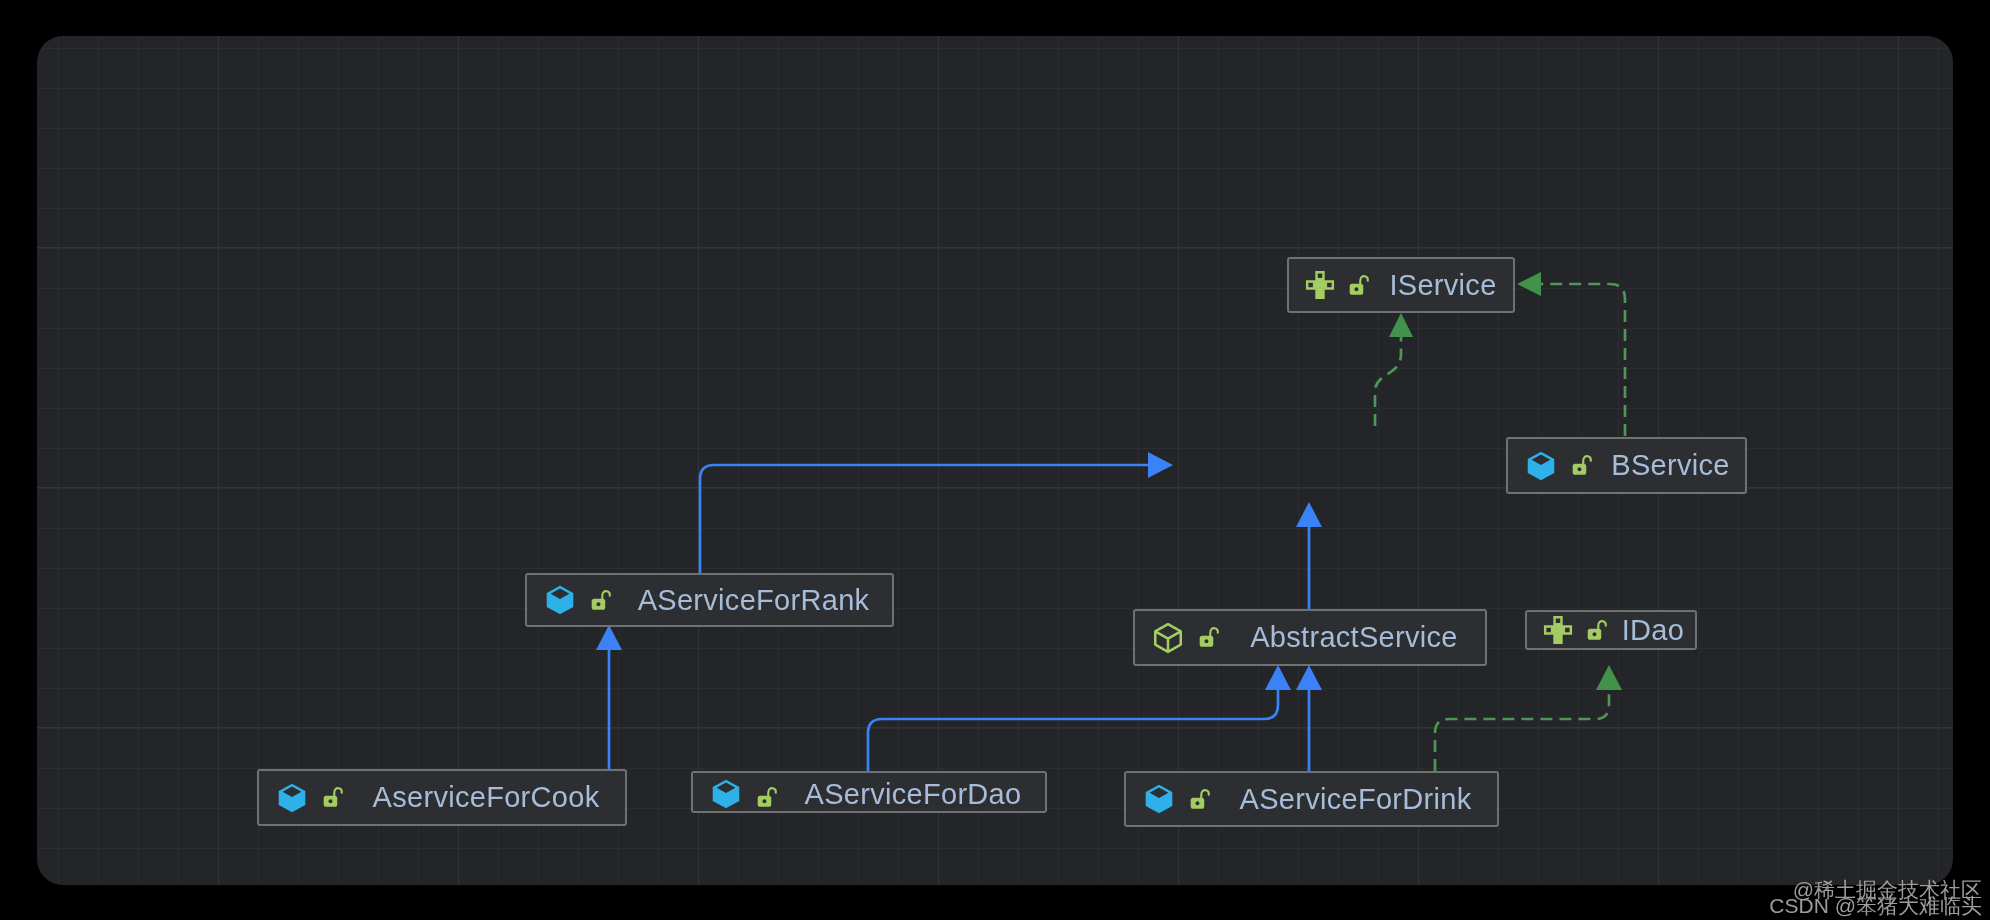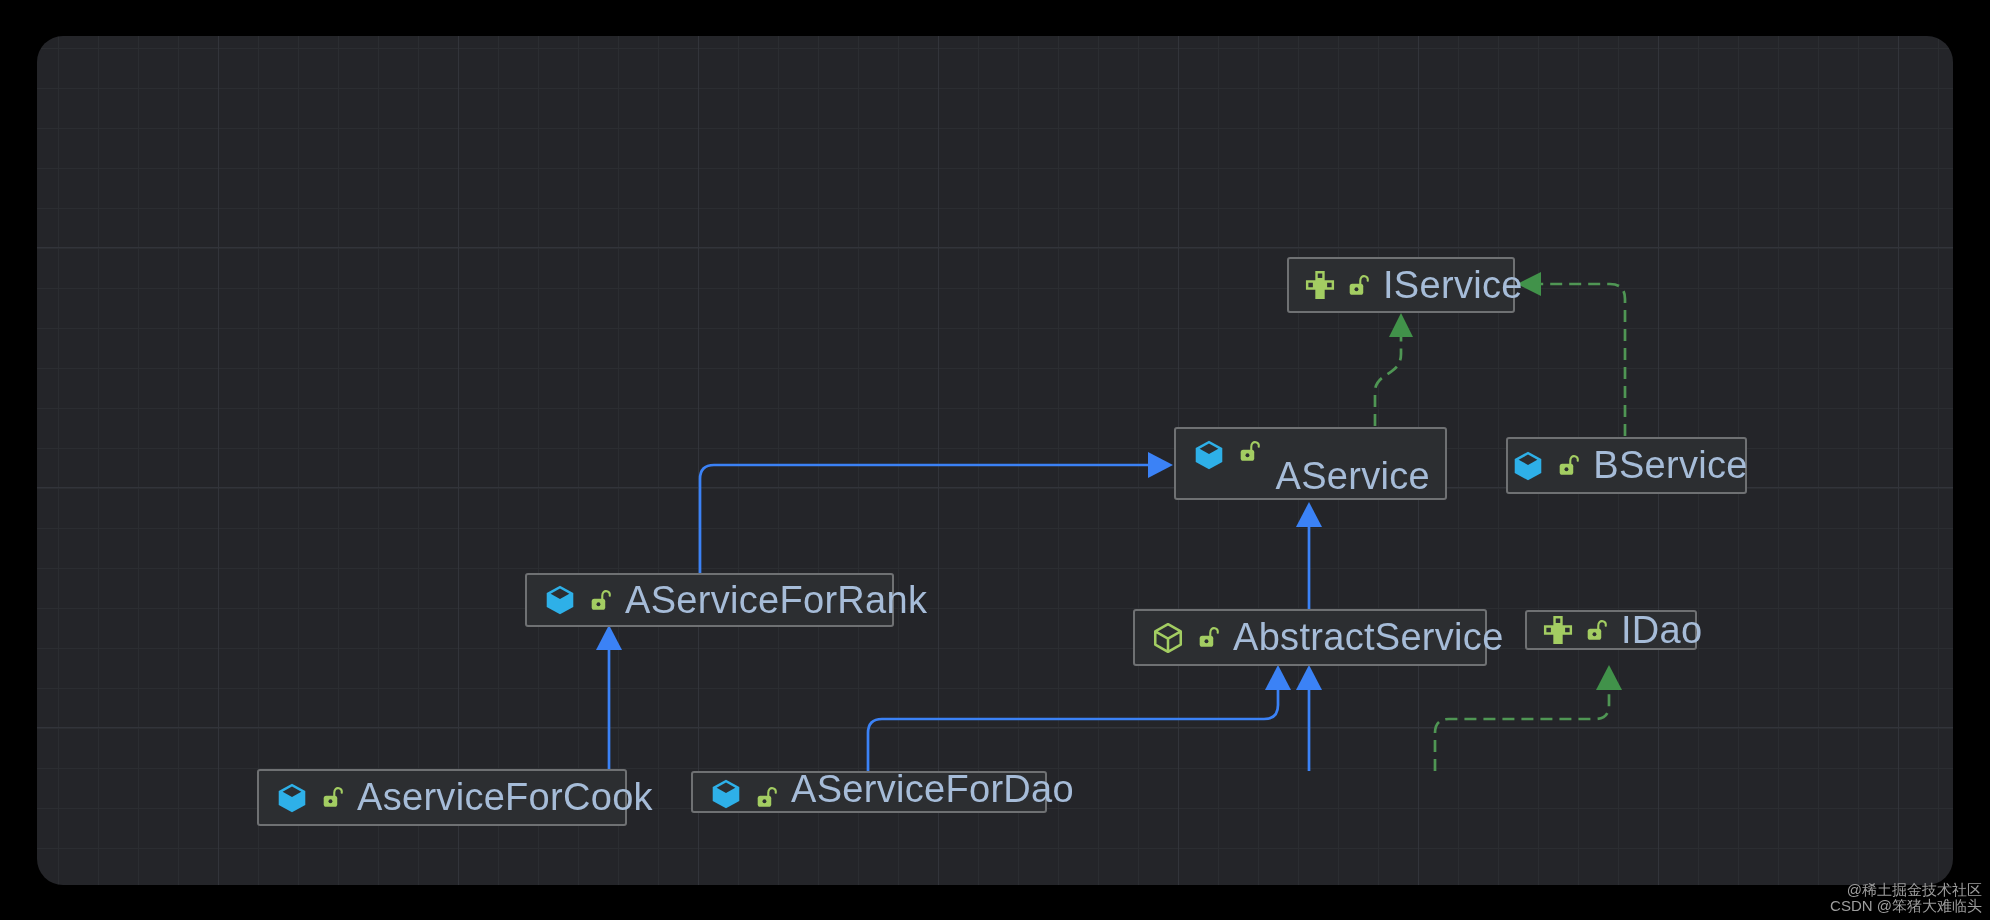--- a/index.html
+++ b/index.html
@@ -10,27 +10,27 @@
     background-image:
       linear-gradient(#32343a 1px, transparent 1px),
       linear-gradient(90deg,#32343a 1px, transparent 1px),
       linear-gradient(#2b2d31 1px, transparent 1px),
       linear-gradient(90deg,#2b2d31 1px, transparent 1px);
     background-size:240px 240px,240px 240px,40px 40px,40px 40px;
     background-position:0 211px,181px 0,21px 12px,21px 12px;}
   .edges{position:absolute;left:0;top:0;width:1990px;height:920px;pointer-events:none;}
   .node{position:absolute;box-sizing:border-box;background:#2c2e31;border:2px solid #6f7173;
     border-radius:3px;display:flex;align-items:center;gap:13px;padding:0 10px 0 16px;}
-  .node .label{flex:1;text-align:center;color:#a6bcd8;font-size:38px;letter-spacing:.3px;
+  .node .label{flex:1;text-align:center;color:#a6bcd8;font-size:29px;letter-spacing:.3px;
     white-space:nowrap;}
   .node .ic{display:inline-flex;align-items:center;flex:0 0 auto;}
   .node--aservice{align-items:flex-start;padding-top:9px;}
   .node--aservice .label{position:absolute;right:15px;top:26px;flex:none;text-align:right;}
   .watermark{position:absolute;right:8px;bottom:6px;text-align:right;color:#9d9d9d;
-    font-size:15px;line-height:16px;z-index:5;}
+    font-size:21px;line-height:16px;z-index:5;}
 </style>
 </head>
 <body>
 
 <div class="stage">
   <div class="canvas">
 
     <svg class="edges" width="1990" height="920" viewBox="0 0 1990 920">
 
       <g stroke="#3b82f6" stroke-width="2.7" fill="none">
@@ -72,36 +72,20 @@
       <span class="ic">
         <svg width="22" height="27" viewBox="0 0 26 30">
           <path d="M14.5 14 V9.5 C14.5 5.5 17 3.3 20 4.1 C22.7 4.8 23.7 7.2 23.3 9.4" stroke="#a3cd62" stroke-width="2.5" fill="none" stroke-linecap="round"></path>
           <rect x="2" y="13" width="16" height="13" rx="3" fill="#a3cd62"></rect>
           <circle cx="10" cy="19.5" r="2.3" fill="#2c2e31"></circle>
         </svg>
       </span>
       <span class="label">IService</span>
     </div>
 
-    <div class="node node--aservice" style="left:1137px;top:391px;width:273px;height:73px;">
-      <span class="ic">
-        <svg width="34" height="34" viewBox="0 0 32 32">
-          <path d="M16 2.5 L28.5 9.5 L28.5 22.5 L16 29.5 L3.5 22.5 L3.5 9.5 Z" fill="#2eb0e8"></path>
-          <path d="M16 5.2 L24.8 10.1 L16 15 L7.2 10.1 Z" fill="#2c2e31"></path>
-        </svg>
-      </span>
-      <span class="ic">
-        <svg width="22" height="27" viewBox="0 0 26 30">
-          <path d="M14.5 14 V9.5 C14.5 5.5 17 3.3 20 4.1 C22.7 4.8 23.7 7.2 23.3 9.4" stroke="#a3cd62" stroke-width="2.5" fill="none" stroke-linecap="round"></path>
-          <rect x="2" y="13" width="16" height="13" rx="3" fill="#a3cd62"></rect>
-          <circle cx="10" cy="19.5" r="2.3" fill="#2c2e31"></circle>
-        </svg>
-      </span>
-      <span class="label">AService</span>
-    </div>
 
     <div class="node" style="left:1469px;top:401px;width:241px;height:57px;justify-content:center;">
       <span class="ic">
         <svg width="34" height="34" viewBox="0 0 32 32">
           <path d="M16 2.5 L28.5 9.5 L28.5 22.5 L16 29.5 L3.5 22.5 L3.5 9.5 Z" fill="#2eb0e8"></path>
           <path d="M16 5.2 L24.8 10.1 L16 15 L7.2 10.1 Z" fill="#2c2e31"></path>
         </svg>
       </span>
       <span class="ic">
         <svg width="22" height="27" viewBox="0 0 26 30">
@@ -192,20 +176,36 @@
       <span class="ic">
         <svg width="22" height="27" viewBox="0 0 26 30">
           <path d="M14.5 14 V9.5 C14.5 5.5 17 3.3 20 4.1 C22.7 4.8 23.7 7.2 23.3 9.4" stroke="#a3cd62" stroke-width="2.5" fill="none" stroke-linecap="round"></path>
           <rect x="2" y="13" width="16" height="13" rx="3" fill="#a3cd62"></rect>
           <circle cx="10" cy="19.5" r="2.3" fill="#2c2e31"></circle>
         </svg>
       </span>
       <span class="label">AServiceForDao</span>
     </div>
 
+    <div class="node" style="left:1087px;top:735px;width:375px;height:56px;">
+      <span class="ic">
+        <svg width="34" height="34" viewBox="0 0 32 32">
+          <path d="M16 2.5 L28.5 9.5 L28.5 22.5 L16 29.5 L3.5 22.5 L3.5 9.5 Z" fill="#2eb0e8"></path>
+          <path d="M16 5.2 L24.8 10.1 L16 15 L7.2 10.1 Z" fill="#2c2e31"></path>
+        </svg>
+      </span>
+      <span class="ic">
+        <svg width="22" height="27" viewBox="0 0 26 30">
+          <path d="M14.5 14 V9.5 C14.5 5.5 17 3.3 20 4.1 C22.7 4.8 23.7 7.2 23.3 9.4" stroke="#a3cd62" stroke-width="2.5" fill="none" stroke-linecap="round"></path>
+          <rect x="2" y="13" width="16" height="13" rx="3" fill="#a3cd62"></rect>
+          <circle cx="10" cy="19.5" r="2.3" fill="#2c2e31"></circle>
+        </svg>
+      </span>
+      <span class="label">AServiceForDrink</span>
+    </div>
 
   </div>
 
   <div class="watermark">
     <div>@稀土掘金技术社区</div>
     <div>CSDN @笨猪大难临头</div>
   </div>
 </div>
 
 </body></html>

